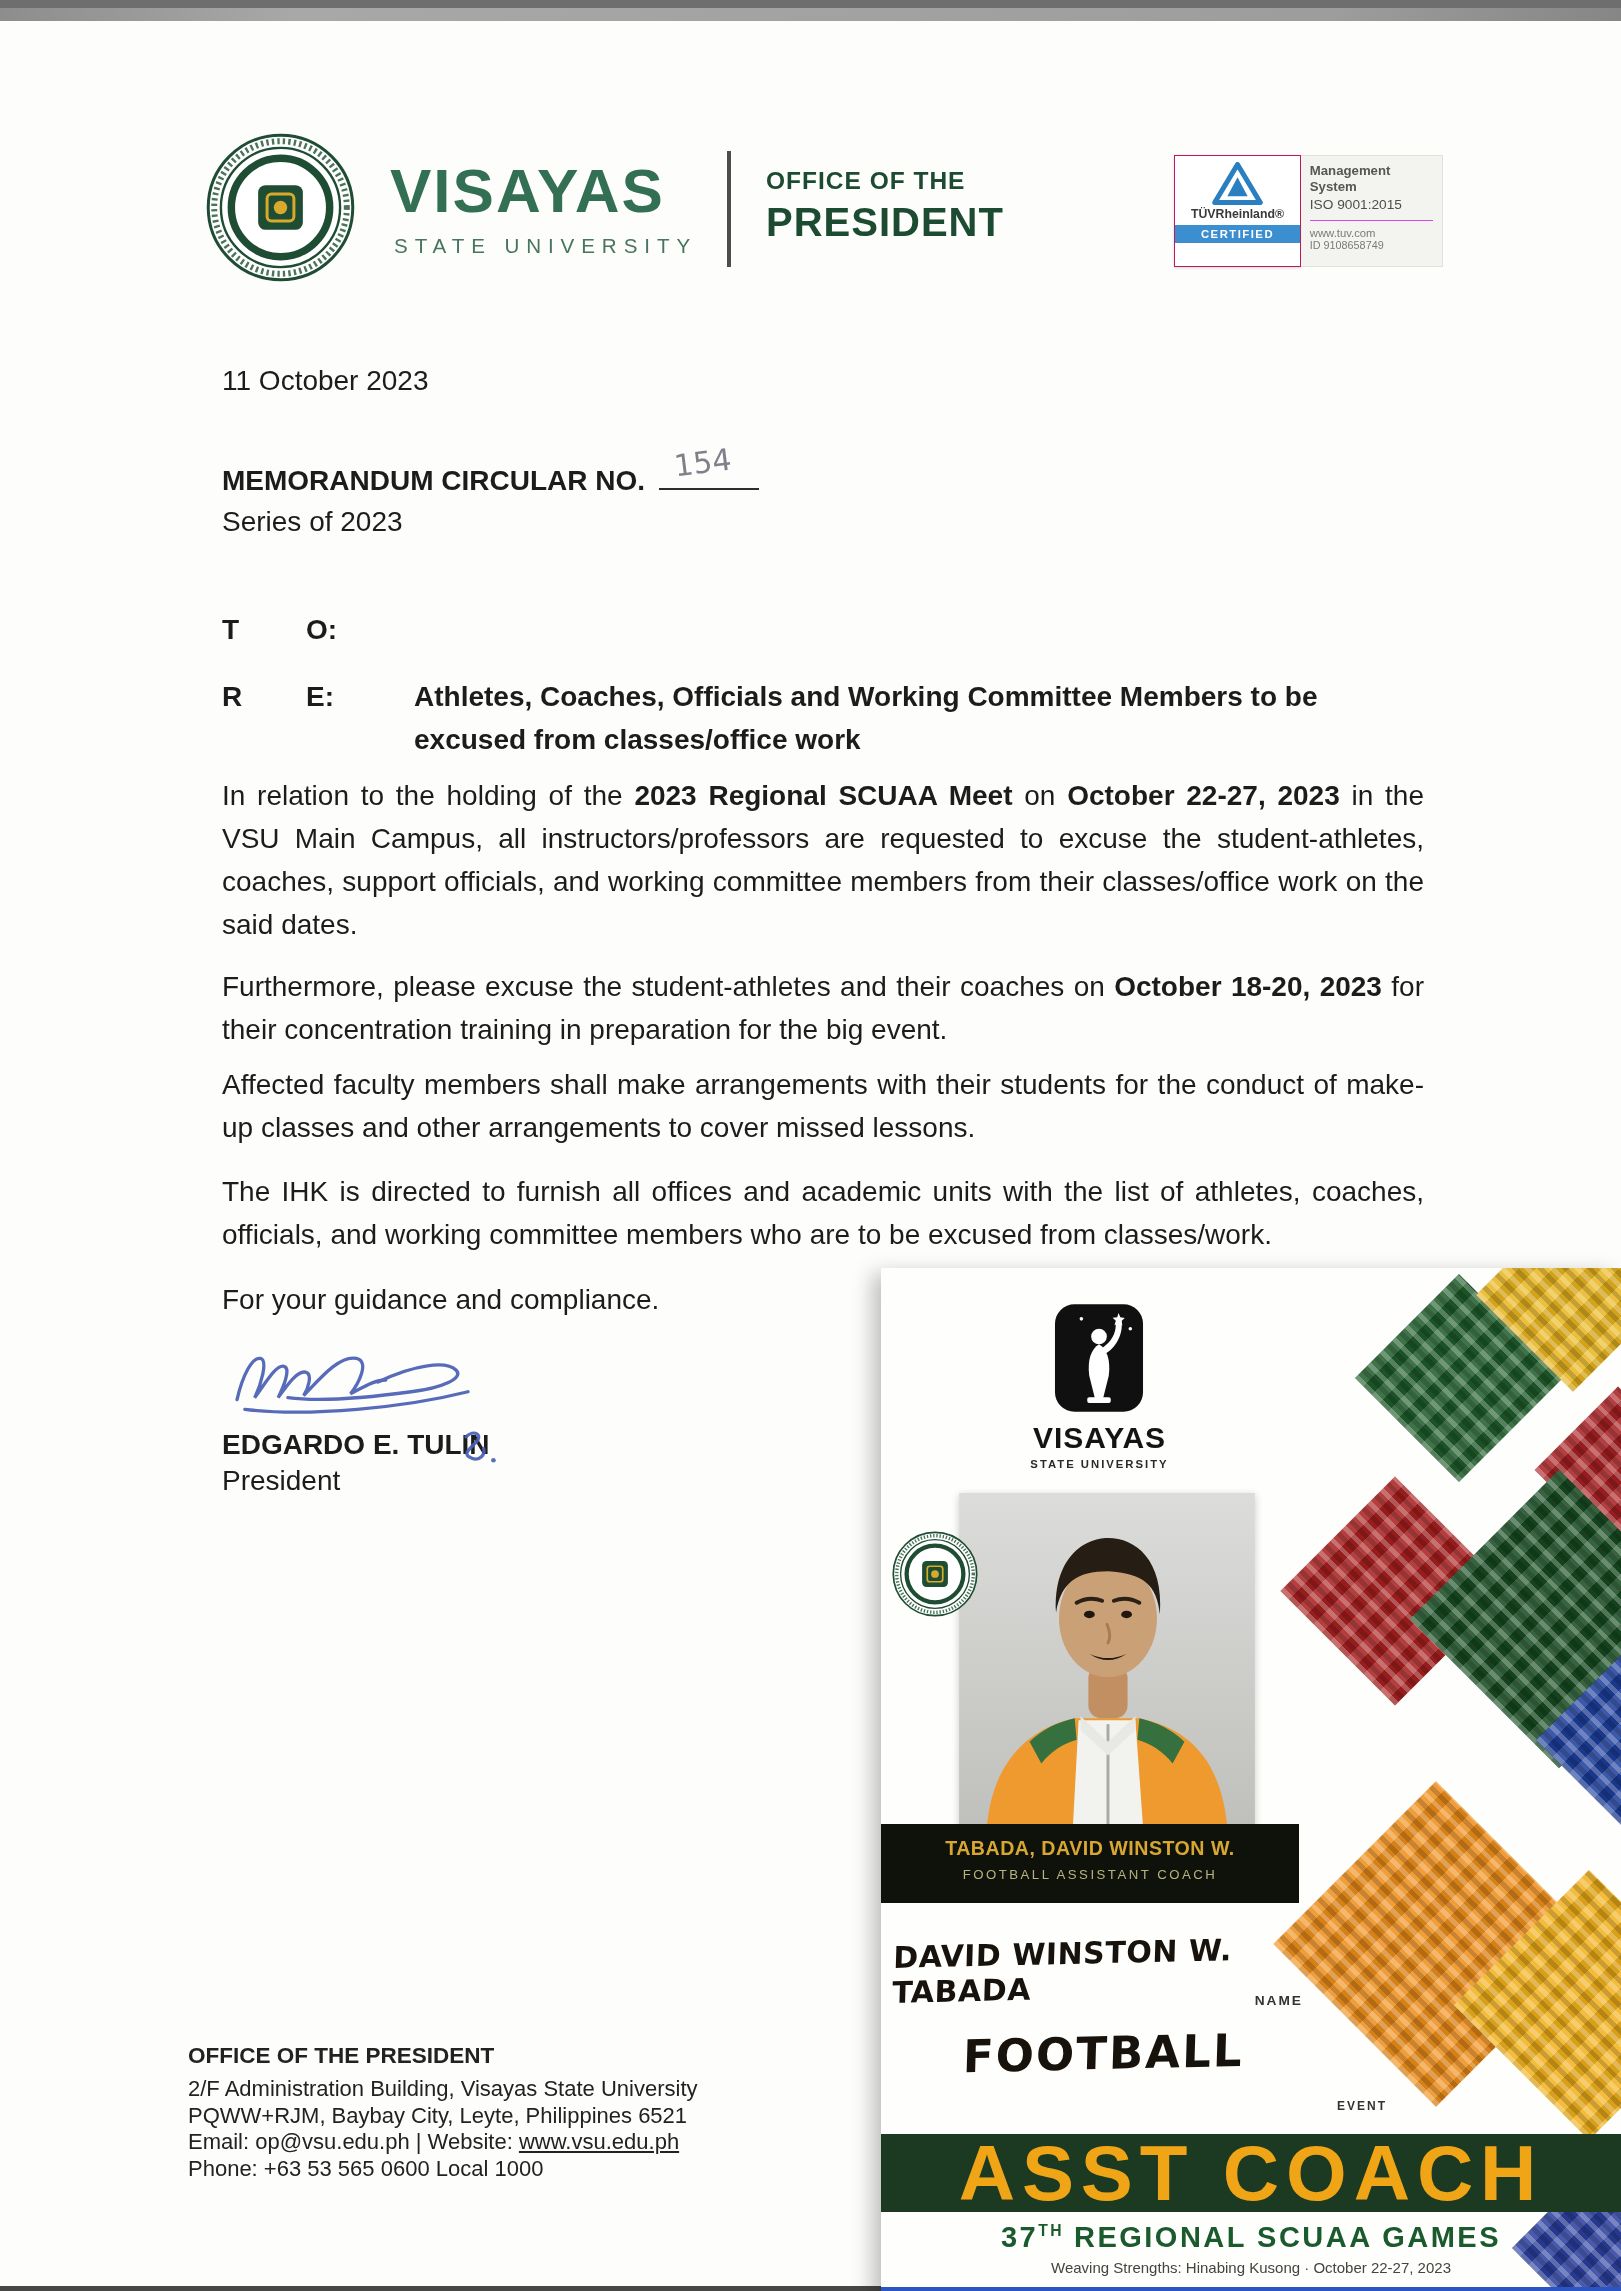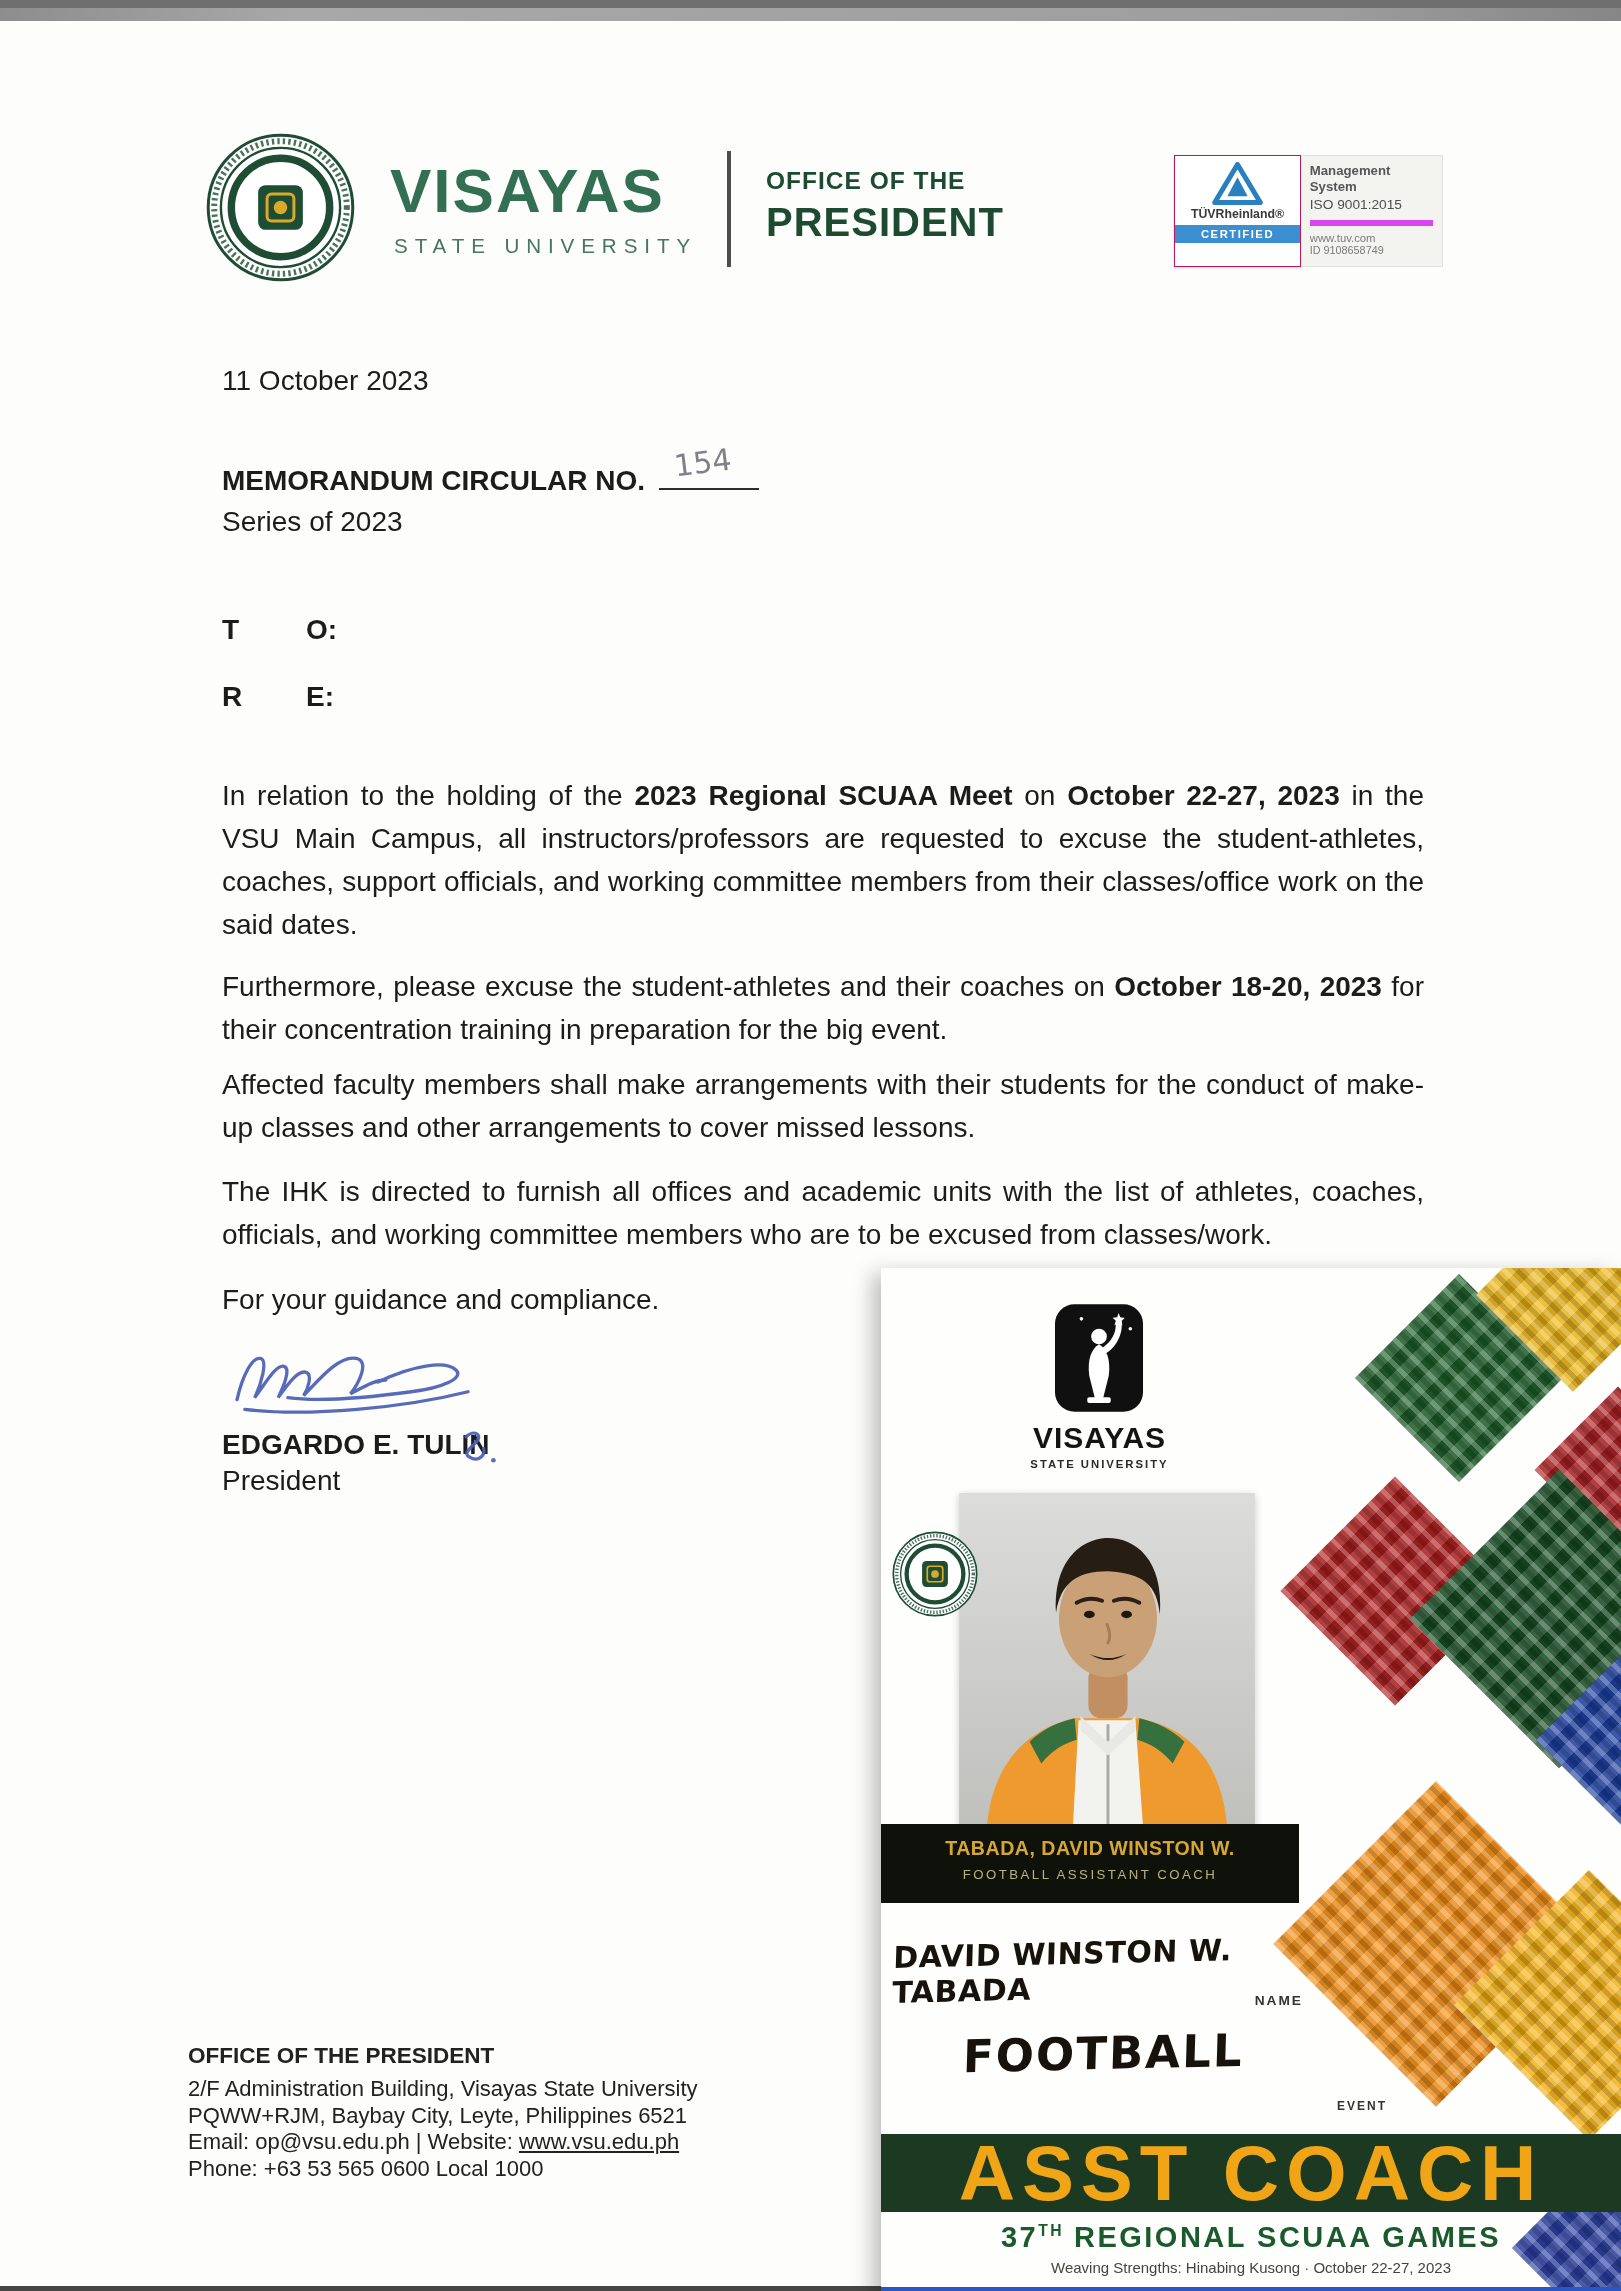--- a/index.html
+++ b/index.html
@@ -30,21 +30,21 @@
   .tuv-left { width:127px; background:#ffffff; border:1px solid #be185d;
     box-shadow:0 1px 2.9px rgba(0,0,0,.15); display:flex; flex-direction:column; align-items:center; padding-top:5.9px; }
   .tuv-tri { width:51px; height:43px; }
   .tuv-brand { font-size:12.3px; font-weight:700; color:#3a3a3a; margin-top:2px; }
   .tuv-cert { margin-top:3.9px; width:100%; background:#3b8fd0; color:#ffffff; text-align:center;
     font-size:11.3px; font-weight:700; letter-spacing:1.5px; padding:2.9px 0; }
   .tuv-right { flex:1; background:#f3f3f0; border:1px solid #e0e0dc; border-left:none;
     padding:6.9px 8.8px; display:flex; flex-direction:column; }
   .tuv-sys { font-size:13.2px; font-weight:700; color:#565656; line-height:15.7px; }
   .tuv-iso { font-size:13.7px; color:#4e4e4e; margin-top:2.9px; }
-  .tuv-sep { border-top:6px solid #d946ef; margin-top:7.8px; padding-top:5.9px; }
+  .tuv-sep { border-top:1px solid #d946ef; margin-top:7.8px; padding-top:5.9px; }
   .tuv-www { font-size:11.3px; color:#7a7a78; }
   .tuv-id { font-size:10.8px; color:#7a7a78; }
 
   
   .t29 { font-size:28px; line-height:43px; }
   .b { font-weight:700; }
   .memo-date { position:absolute; left:222px; top:351px; }
   .memo-no { position:absolute; left:222px; top:449px; font-weight:700; white-space:nowrap; }
   .memo-blank { display:inline-block; position:relative; width:100px; height:33px;
     border-bottom:2.5px solid #2d2d2d; margin-left:13.7px; vertical-align:baseline; }
@@ -159,20 +159,21 @@
   </div>
   <div class="memo-series t29">Series of 2023</div>
 
   <div class="addr row-to t29">
     <span>T</span>
     <span>O:</span>
   </div>
   <div class="addr row-re t29">
     <span>R</span>
     <span>E:</span>
+    <span>Athletes, Coaches, Officials and Working Committee Members to be excused from classes/office work</span>
   </div>
 
   <p class="para p1 t29"><span>In relation to the holding of the </span><span class="b">2023 Regional SCUAA Meet</span><span> on </span><span class="b">October 22-27, 2023</span><span> in the VSU Main Campus, all instructors/professors are requested to excuse the student-athletes, coaches, support officials, and working committee members from their classes/office work on the said dates.</span></p>
 
   <p class="para p2 t29"><span>Furthermore, please excuse the student-athletes and their coaches on </span><span class="b">October 18-20, 2023</span><span> for their concentration training in preparation for the big event.</span></p>
 
   <p class="para p3 t29">Affected faculty members shall make arrangements with their students for the conduct of make-up classes and other arrangements to cover missed lessons.</p>
   <p class="para p4 t29">The IHK is directed to furnish all offices and academic units with the list of athletes, coaches, officials, and working committee members who are to be excused from classes/work.</p>
   <p class="closing t29">For your guidance and compliance.</p>
 

